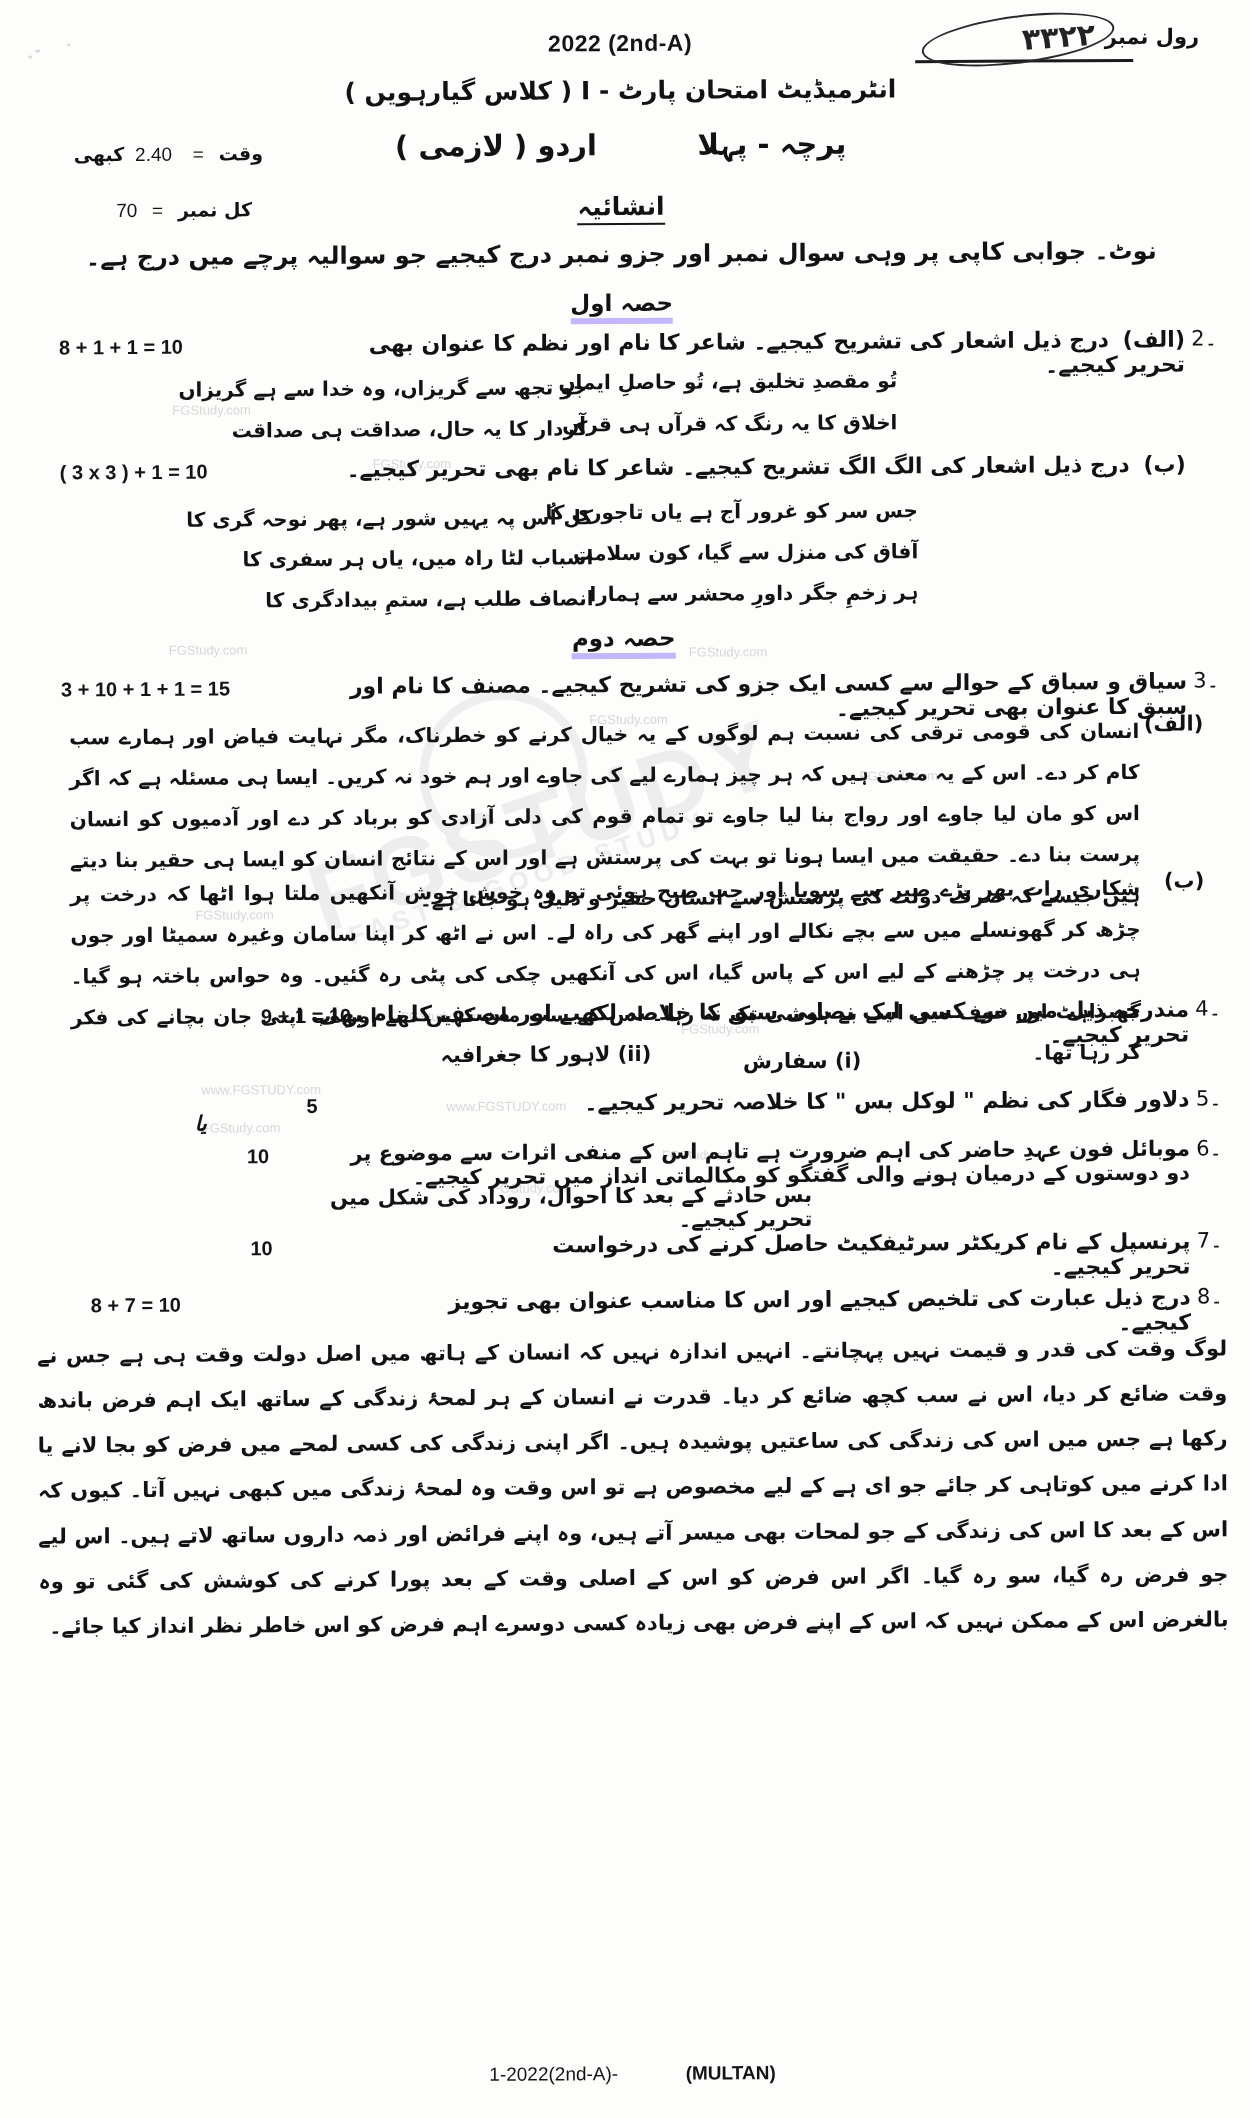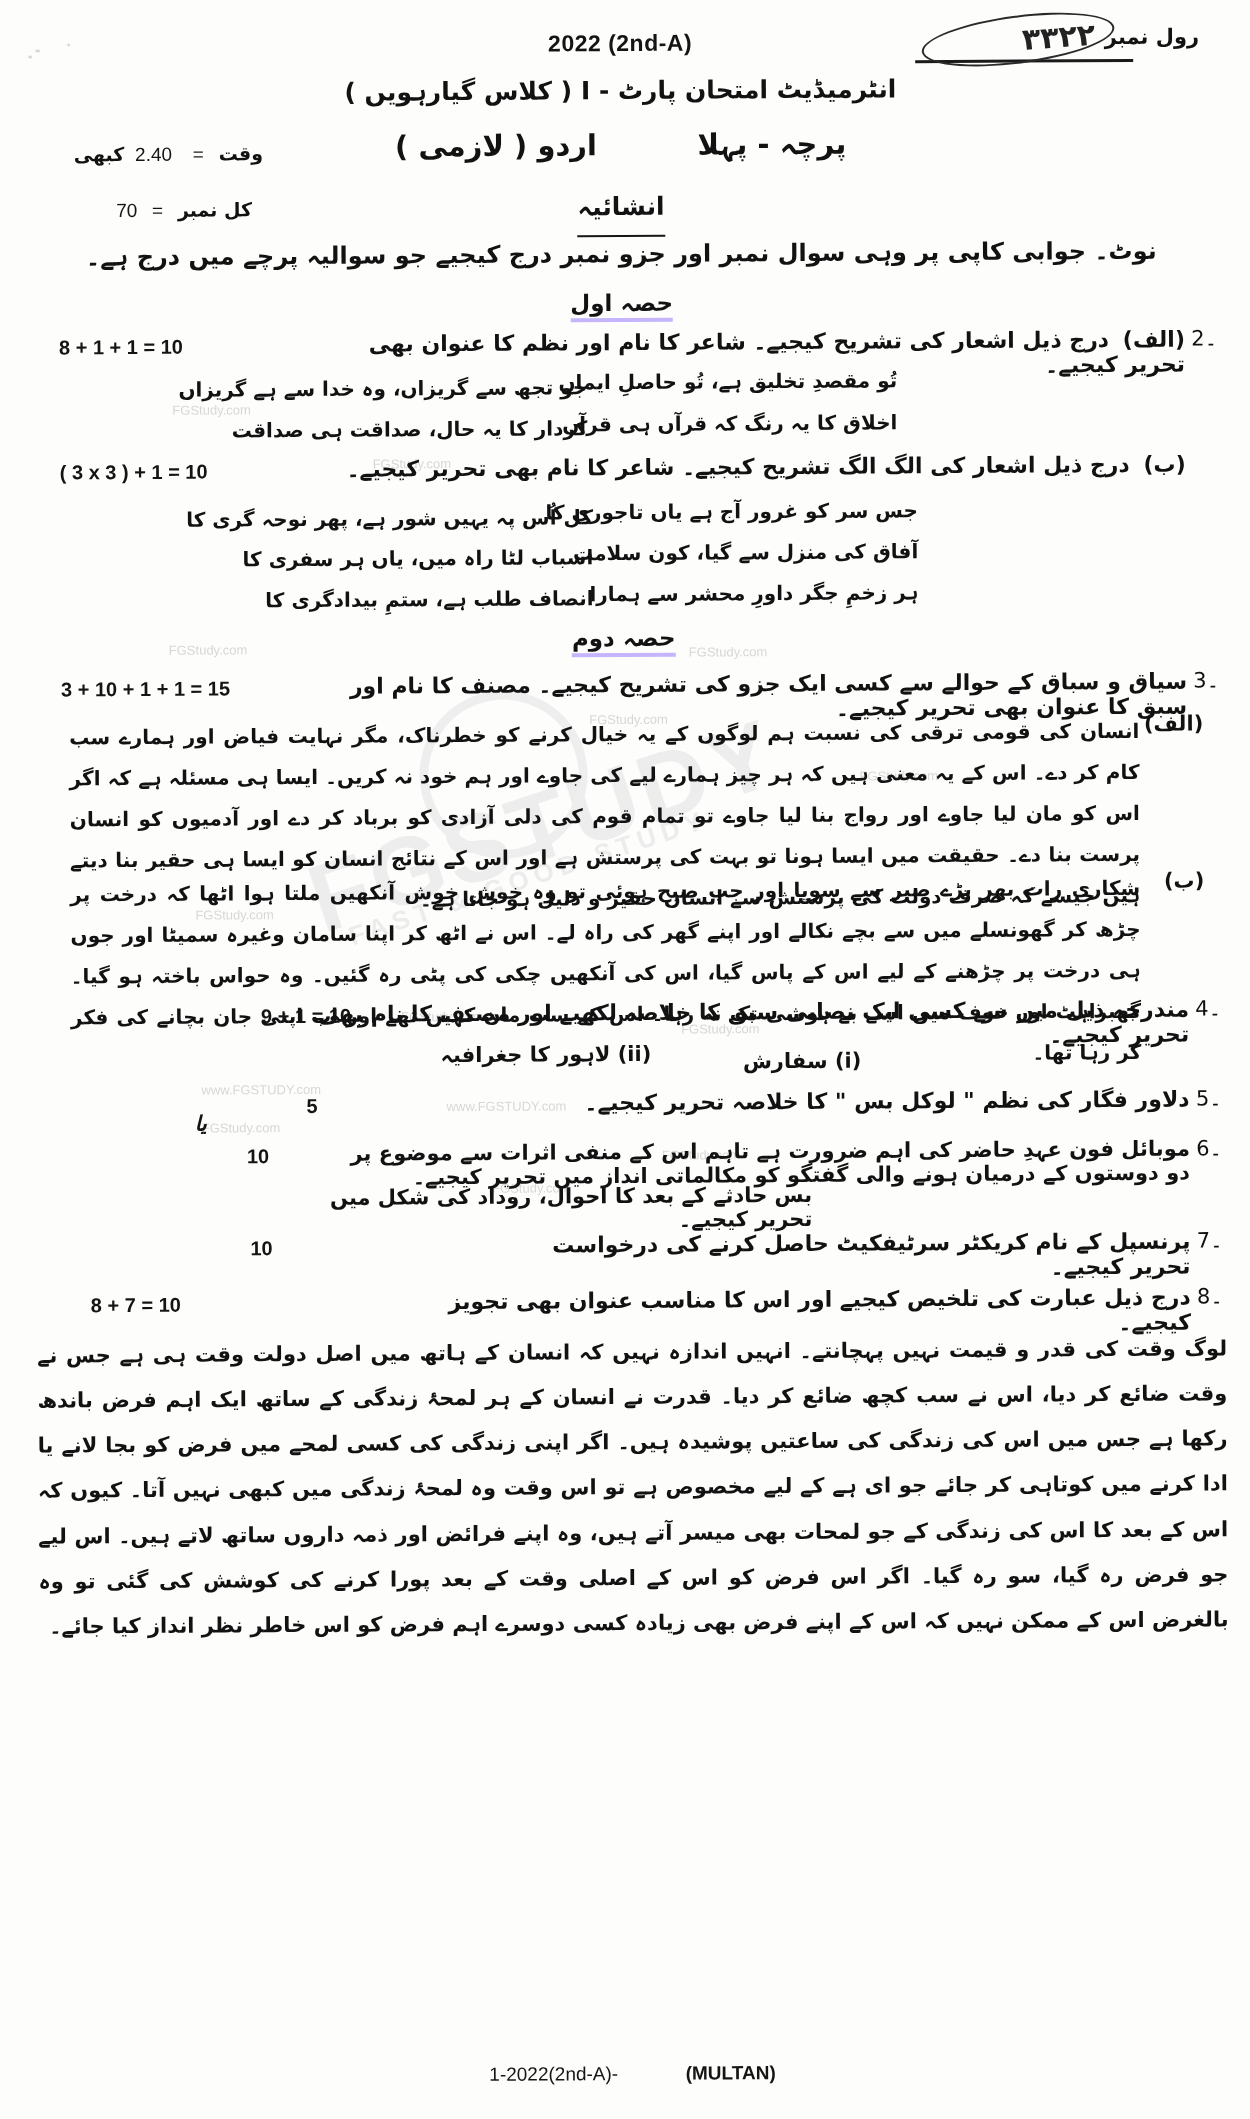--- a/index.html
+++ b/index.html
@@ -22,29 +22,29 @@
   .rollLbl{right:46px;top:28px;font-size:21px;}
   .rollLine{position:absolute;right:112px;top:62px;width:218px;height:3px;background:#1a1a1a;}
   .rollHand{position:absolute;right:150px;top:22px;font-size:30px;color:#222;
             font-family:"DejaVu Sans",sans-serif;transform:rotate(-4deg);}
   .rollOval{position:absolute;right:130px;top:18px;width:190px;height:44px;
             border:2.2px solid #2a2a2a;border-radius:50%/50%;transform:rotate(-7deg);}
 
   .interline{left:0;right:0;top:76px;font-size:25px;}
   .subjline{left:0;right:0;top:128px;font-size:29px;font-weight:700;}
   .insha{left:0;right:0;top:192px;font-size:25px;font-weight:700;}
-  .insha u{text-decoration:none;border-bottom:2px solid #161616;padding-bottom:14px;}
+  .insha u{text-decoration:none;border-bottom:2px solid #161616;padding-bottom:2px;}
 
   .timeline{left:78px;top:140px;font-size:19px;}
   .marksline{left:120px;top:196px;font-size:19px;}
 
   .note{left:0;right:0;top:240px;font-size:24px;}
 
   .secHead{left:0;right:0;font-size:23px;font-weight:700;}
-  .secHead u{text-decoration:none;border-bottom:4px solid #c4b5fd;padding-bottom:2px;}
+  .secHead u{text-decoration:none;border-bottom:6px solid #c4b5fd;padding-bottom:2px;}
 
   
   .qnum{position:absolute;font-size:21px;font-family:"DejaVu Sans",sans-serif;}
   .qmarks{position:absolute;font-size:20px;font-weight:700;font-family:"Liberation Sans",sans-serif;}
   .qtext{position:absolute;font-size:22px;text-align:right;}
   .qsub{position:absolute;font-size:21px;text-align:right;}
   .verse{position:absolute;font-size:20px;}
   .para{position:absolute;font-size:20px;text-align:justify;line-height:2.05;}
 
   .footL{position:absolute;left:0;right:0;bottom:34px;text-align:center;font-size:19px;}

